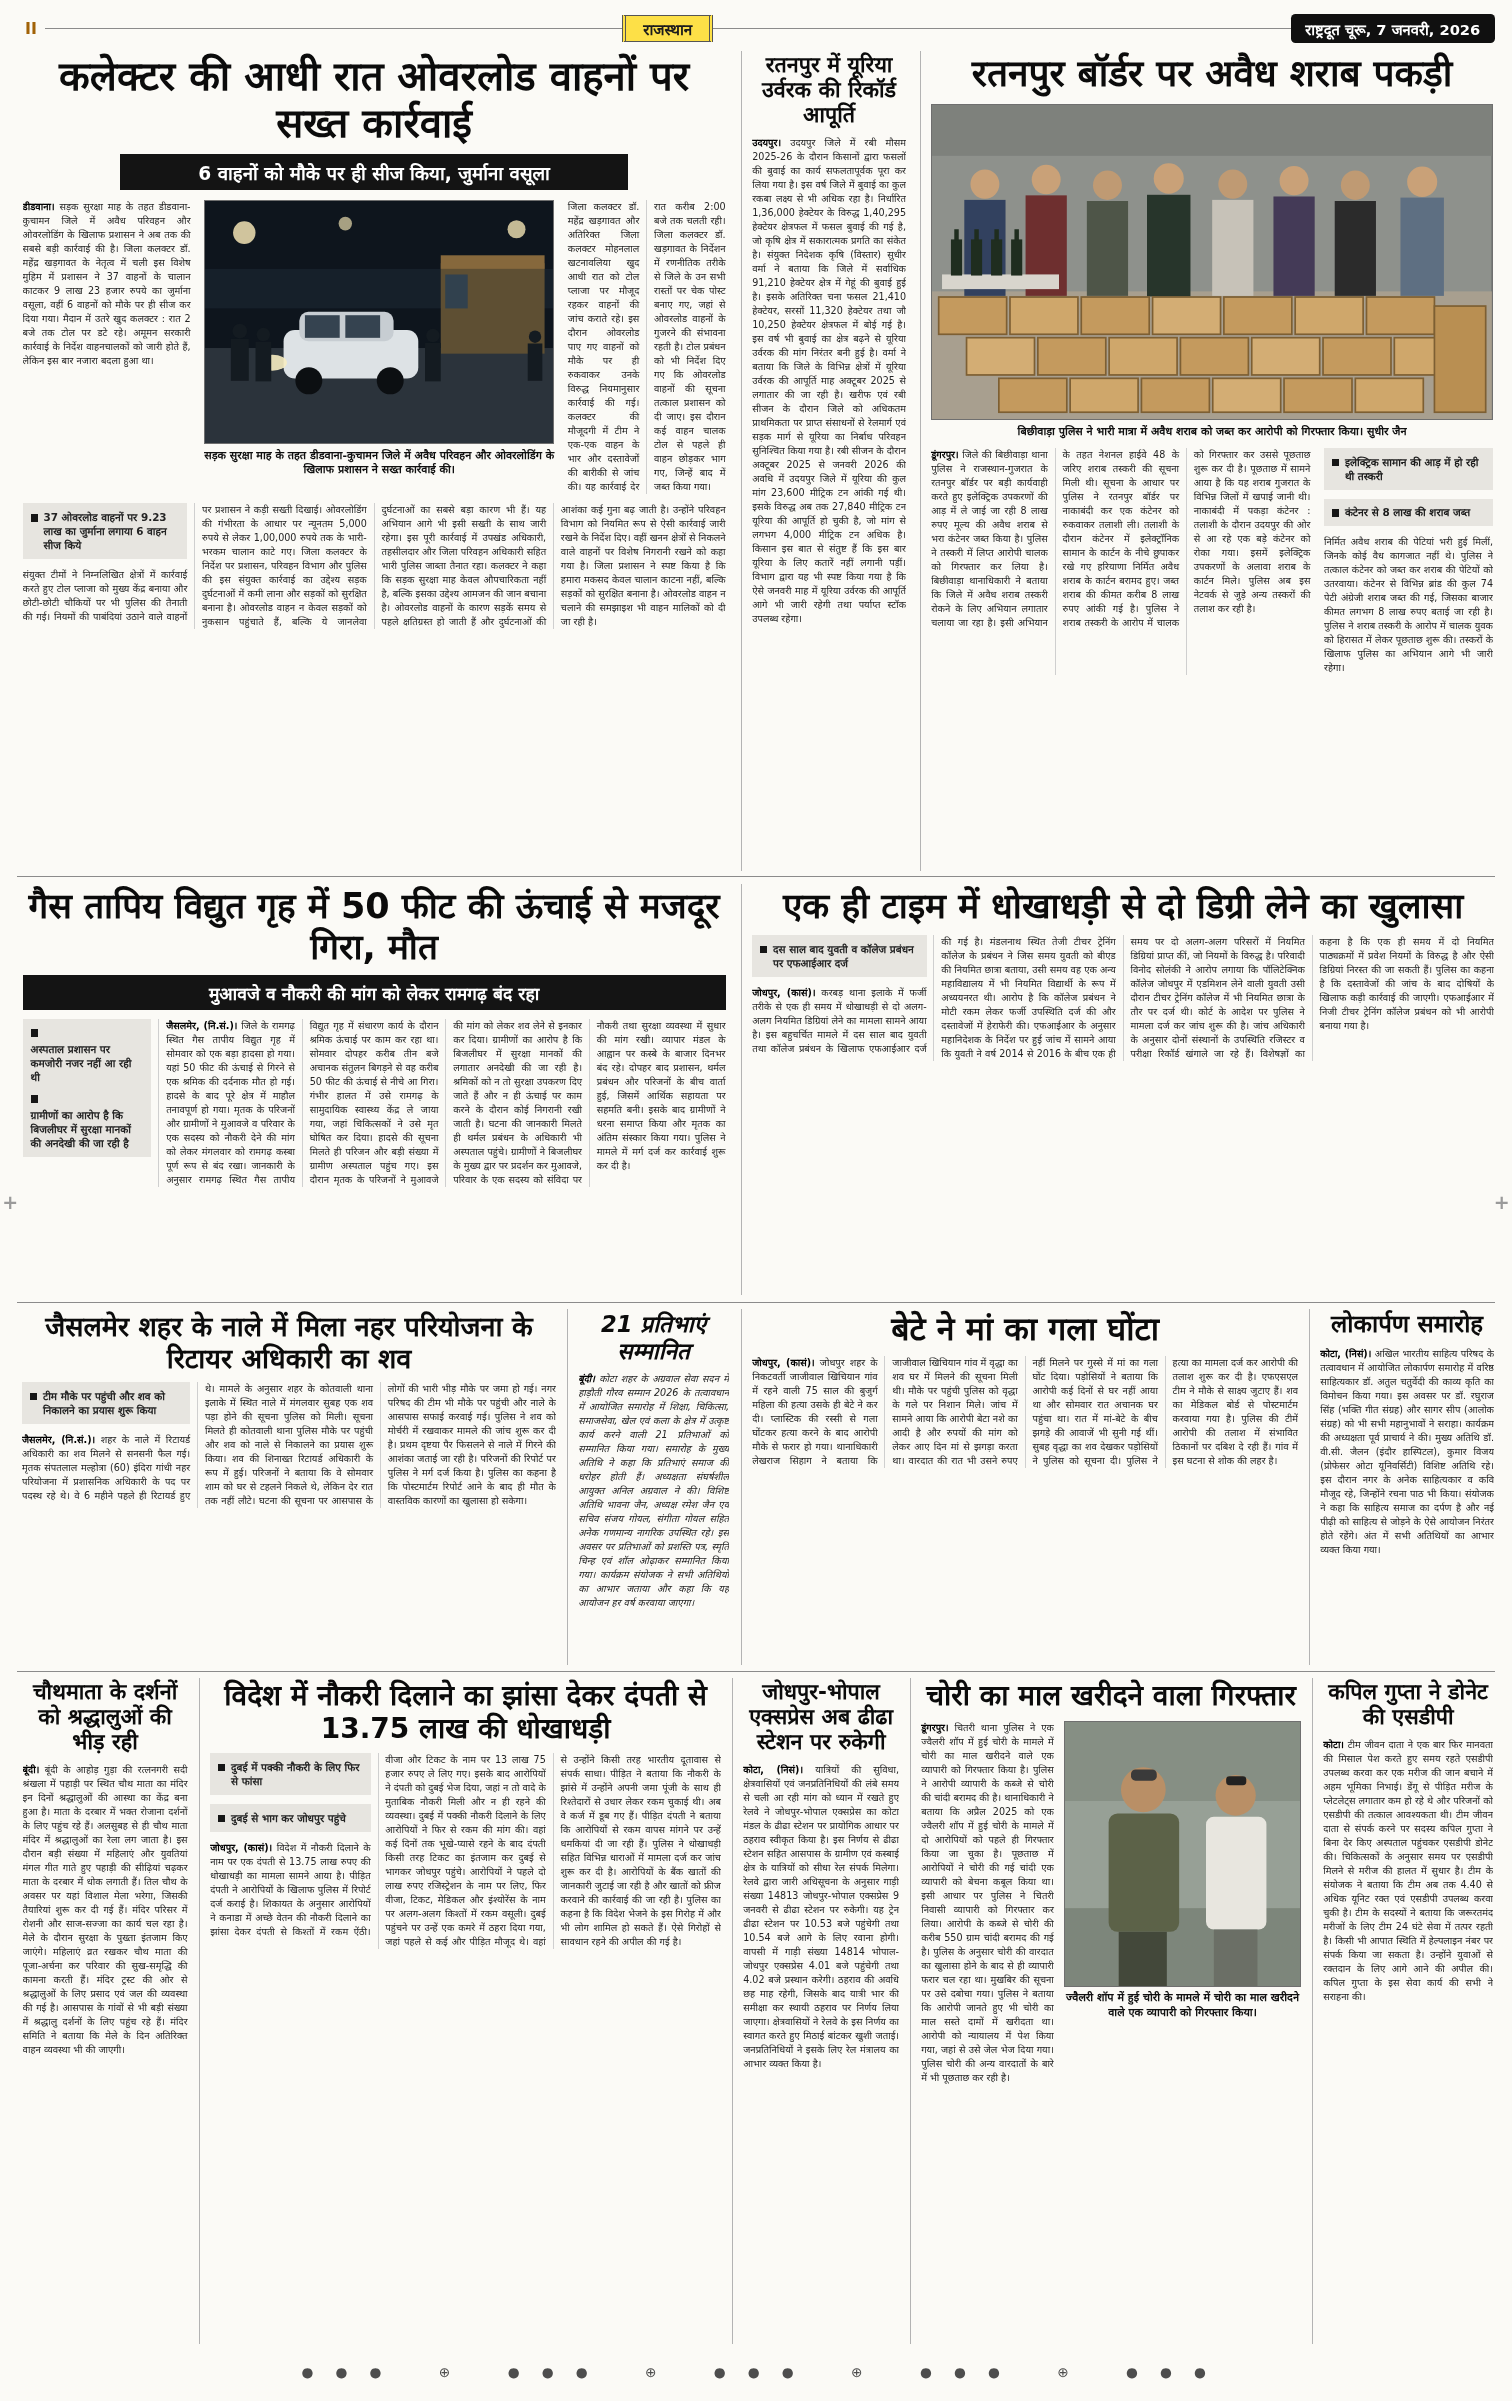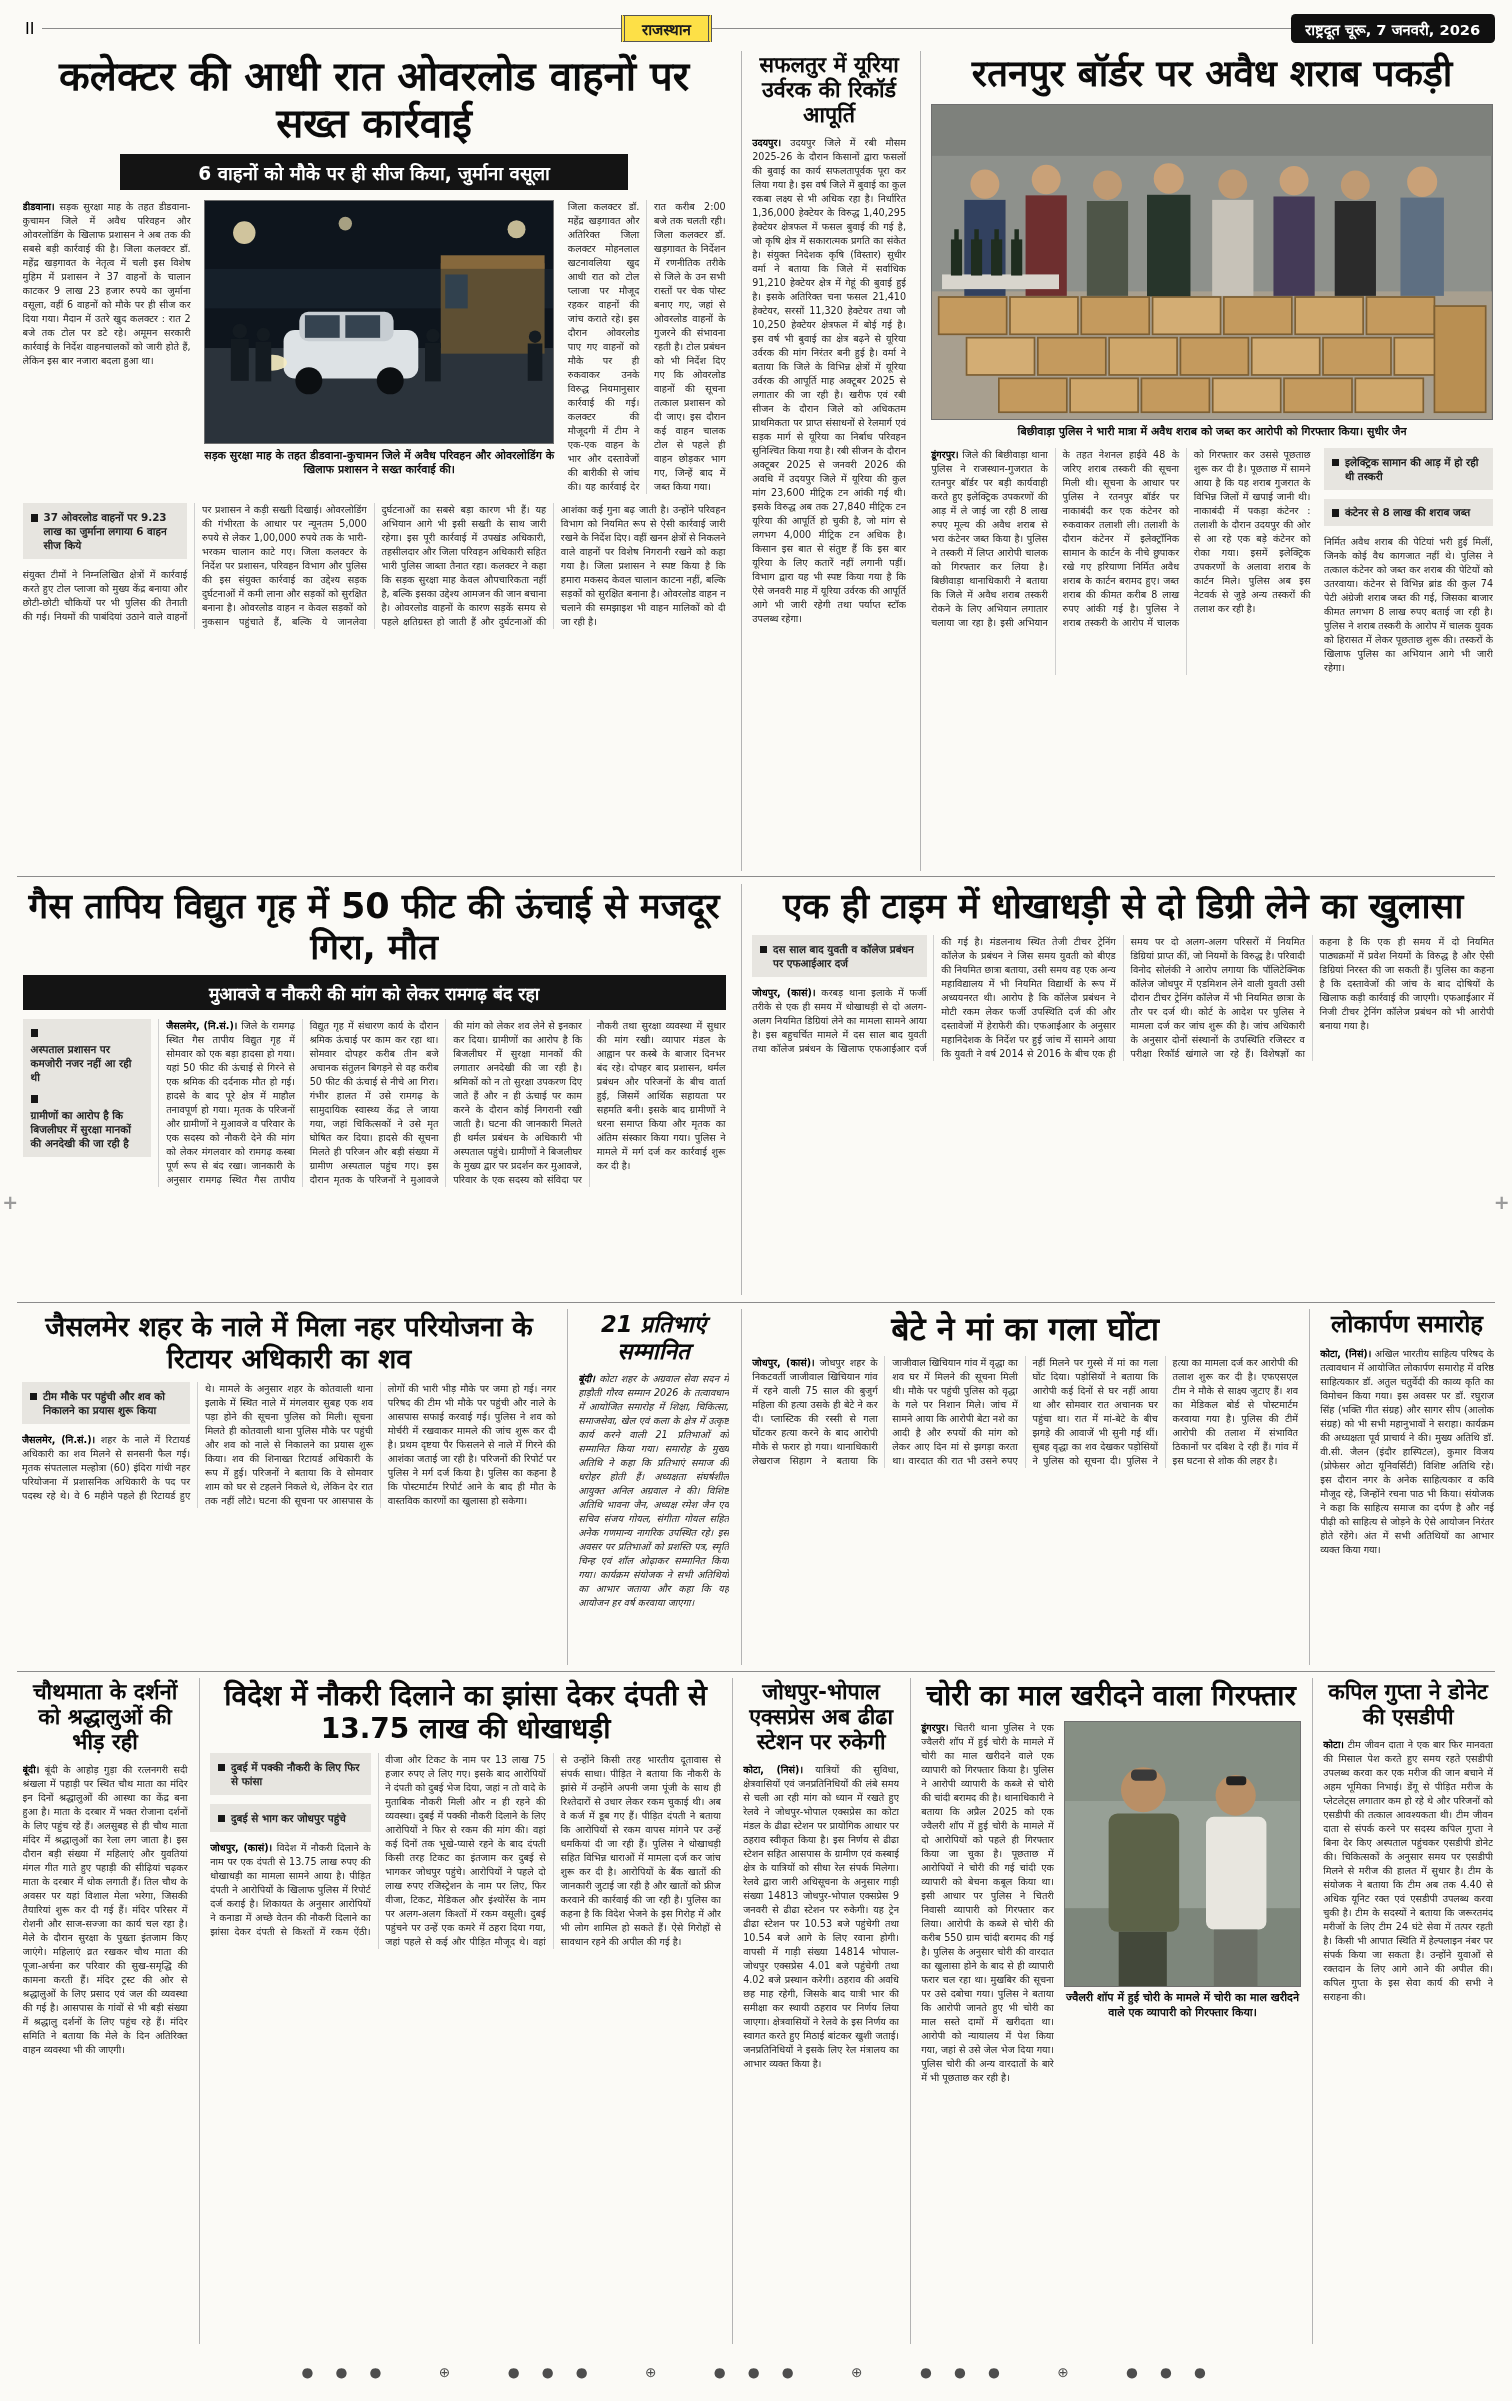--- a/index.html
+++ b/index.html
@@ -1,21 +1,21 @@
 <!DOCTYPE html>
 <html lang="hi" style="font-size:9px"><head>
 <meta charset="utf-8">
 <style>
   html,body{margin:0;padding:0;background:#6e6e6e;}
   .page{position:relative;width:1512px;height:2401px;margin:0 auto;background:#fbfaf6;
         font-family:"DejaVu Sans","Liberation Sans",sans-serif;color:#1c1c1c;overflow:hidden;}
   
   .topbar{position:absolute;top:14.7px;left:17px;right:17px;height:28px;display:flex;align-items:center;}
   .tbline{position:absolute;left:0;right:0;top:13.6px;height:1.1px;background:#8b8b8b;}
-  .pgnum{position:relative;z-index:2;background:#fbfaf6;padding:0 8px;font-size:16px;font-weight:400;color:#000000;}
+  .pgnum{position:relative;z-index:2;background:#fbfaf6;padding:0 8px;font-size:16px;font-weight:700;color:#a16207;}
   .region{position:relative;z-index:2;margin:0 auto;background:#fde047;border:1.1px solid #555;
           border-left:4.5px double #555;border-right:4.5px double #555;padding:2.3px 17px;
           font-size:15.2px;font-weight:700;}
   .edition{position:relative;z-index:2;background:#101010;color:#fff;font-weight:700;font-size:14.7px;
            padding:4.5px 14.7px;border-radius:4.5px;}
   
   .hrule{position:absolute;left:17px;right:17px;height:1.1px;background:#8b8b8b;}
   .crop{position:absolute;color:#9a9a9a;font-size:19px;font-weight:700;z-index:5;}
   .footer{position:absolute;left:17px;right:17px;top:2364px;text-align:center;color:#4d4d4d;
           font-size:13.6px;letter-spacing:4.5px;white-space:pre;}
@@ -139,21 +139,21 @@
     <div class="bodytxt cols4">
       <div class="hlbox">
         <span class="sq"></span>
         <span>37 ओवरलोड वाहनों पर 9.23 लाख का जुर्माना लगाया 6 वाहन सीज किये</span>
       </div>
       <span>संयुक्त टीमों ने निम्नलिखित क्षेत्रों में कार्रवाई करते हुए टोल प्लाजा को मुख्य केंद्र बनाया और छोटी-छोटी चौकियों पर भी पुलिस की तैनाती की गई। नियमों की पाबंदियां उठाने वाले वाहनों पर प्रशासन ने कड़ी सख्ती दिखाई। ओवरलोडिंग की गंभीरता के आधार पर न्यूनतम 5,000 रुपये से लेकर 1,00,000 रुपये तक के भारी-भरकम चालान काटे गए। जिला कलक्टर के निर्देश पर प्रशासन, परिवहन विभाग और पुलिस की इस संयुक्त कार्रवाई का उद्देश्य सड़क दुर्घटनाओं में कमी लाना और सड़कों को सुरक्षित बनाना है। ओवरलोड वाहन न केवल सड़कों को नुकसान पहुंचाते हैं, बल्कि ये जानलेवा दुर्घटनाओं का सबसे बड़ा कारण भी हैं। यह अभियान आगे भी इसी सख्ती के साथ जारी रहेगा। इस पूरी कार्रवाई में उपखंड अधिकारी, तहसीलदार और जिला परिवहन अधिकारी सहित भारी पुलिस जाब्ता तैनात रहा। कलक्टर ने कहा कि सड़क सुरक्षा माह केवल औपचारिकता नहीं है, बल्कि इसका उद्देश्य आमजन की जान बचाना है। ओवरलोड वाहनों के कारण सड़कें समय से पहले क्षतिग्रस्त हो जाती हैं और दुर्घटनाओं की आशंका कई गुना बढ़ जाती है। उन्होंने परिवहन विभाग को नियमित रूप से ऐसी कार्रवाई जारी रखने के निर्देश दिए। वहीं खनन क्षेत्रों से निकलने वाले वाहनों पर विशेष निगरानी रखने को कहा गया है। जिला प्रशासन ने स्पष्ट किया है कि हमारा मकसद केवल चालान काटना नहीं, बल्कि सड़कों को सुरक्षित बनाना है। ओवरलोड वाहन न चलाने की समझाइश भी वाहन मालिकों को दी जा रही है।</span>
     </div>
   </section>
 
   <section class="art bl" id="a2">
-    <h2 class="hl h38">सफलतुर में यूरिया उर्वरक की रिकॉर्ड आपूर्ति</h2>
+    <h2 class="hl h38">रतनपुर में यूरिया उर्वरक की रिकॉर्ड आपूर्ति</h2>
     <div class="bodytxt">
       <span class="dl">उदयपुर।</span>
       <span>उदयपुर जिले में रबी मौसम 2025-26 के दौरान किसानों द्वारा फसलों की बुवाई का कार्य सफलतापूर्वक पूरा कर लिया गया है। इस वर्ष जिले में बुवाई का कुल रकबा लक्ष्य से भी अधिक रहा है। निर्धारित 1,36,000 हेक्टेयर के विरुद्ध 1,40,295 हेक्टेयर क्षेत्रफल में फसल बुवाई की गई है, जो कृषि क्षेत्र में सकारात्मक प्रगति का संकेत है। संयुक्त निदेशक कृषि (विस्तार) सुधीर वर्मा ने बताया कि जिले में सर्वाधिक 91,210 हेक्टेयर क्षेत्र में गेहूं की बुवाई हुई है। इसके अतिरिक्त चना फसल 21,410 हेक्टेयर, सरसों 11,320 हेक्टेयर तथा जौ 10,250 हेक्टेयर क्षेत्रफल में बोई गई है। इस वर्ष भी बुवाई का क्षेत्र बढ़ने से यूरिया उर्वरक की मांग निरंतर बनी हुई है। वर्मा ने बताया कि जिले के विभिन्न क्षेत्रों में यूरिया उर्वरक की आपूर्ति माह अक्टूबर 2025 से लगातार की जा रही है। खरीफ एवं रबी सीजन के दौरान जिले को अधिकतम प्राथमिकता पर प्राप्त संसाधनों से रेलमार्ग एवं सड़क मार्ग से यूरिया का निर्बाध परिवहन सुनिश्चित किया गया है। रबी सीजन के दौरान अक्टूबर 2025 से जनवरी 2026 की अवधि में उदयपुर जिले में यूरिया की कुल मांग 23,600 मीट्रिक टन आंकी गई थी। इसके विरुद्ध अब तक 27,840 मीट्रिक टन यूरिया की आपूर्ति हो चुकी है, जो मांग से लगभग 4,000 मीट्रिक टन अधिक है। किसान इस बात से संतुष्ट हैं कि इस बार यूरिया के लिए कतारें नहीं लगानी पड़ीं। विभाग द्वारा यह भी स्पष्ट किया गया है कि ऐसे जनवरी माह में यूरिया उर्वरक की आपूर्ति आगे भी जारी रहेगी तथा पर्याप्त स्टॉक उपलब्ध रहेगा।</span>
     </div>
   </section>
 
   <section class="art bl" id="a3">
     <h1 class="hl h66">रतनपुर बॉर्डर पर अवैध शराब पकड़ी</h1>
     <figure>
       <div class="photo p2">

